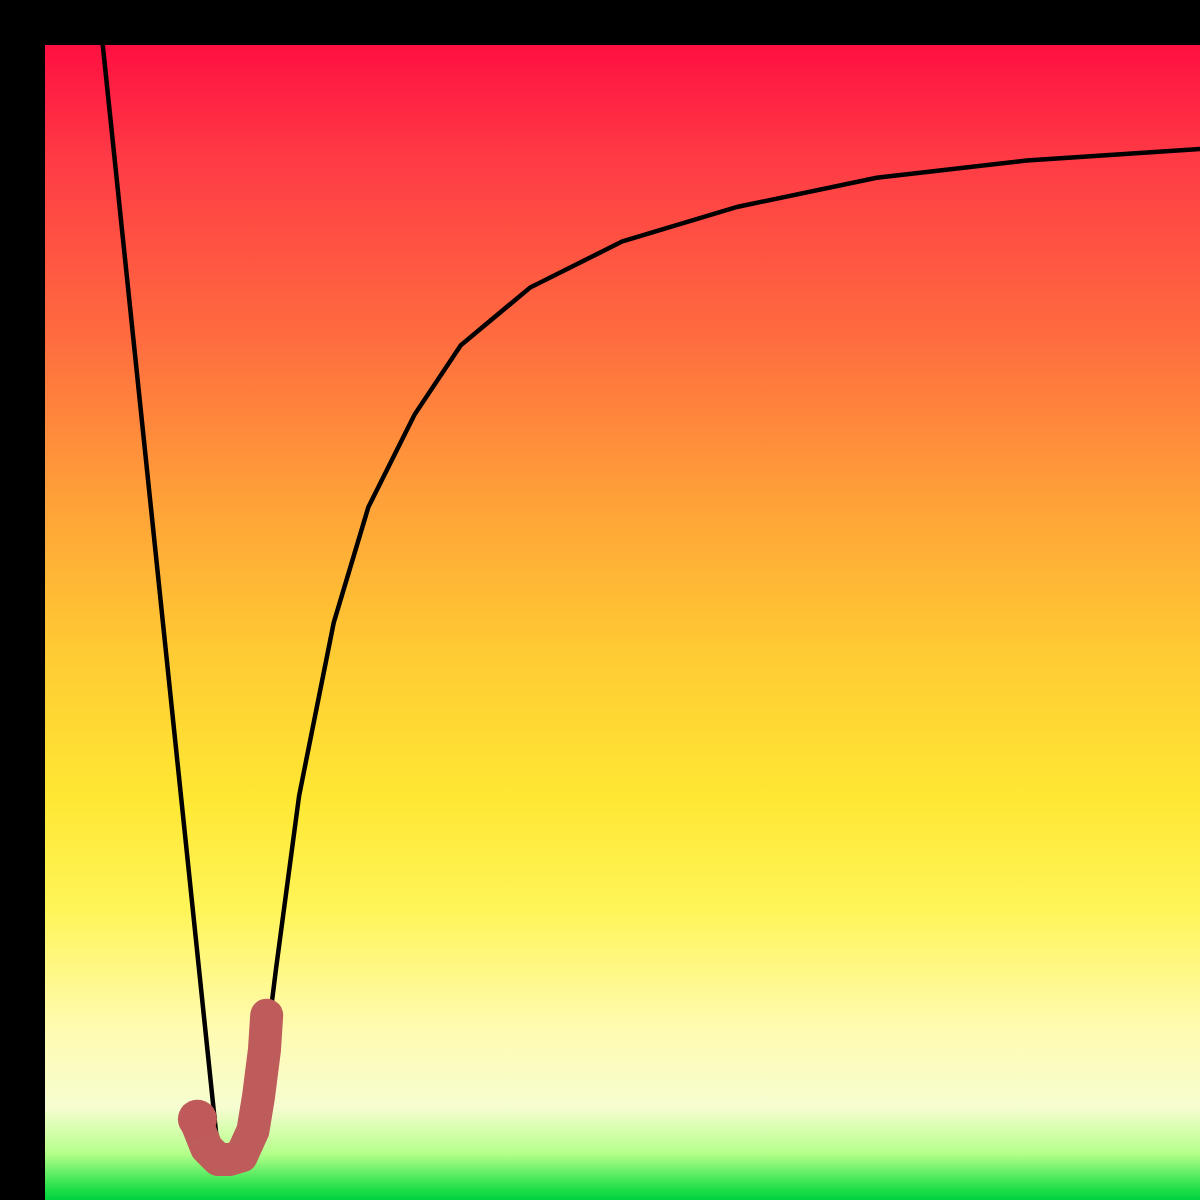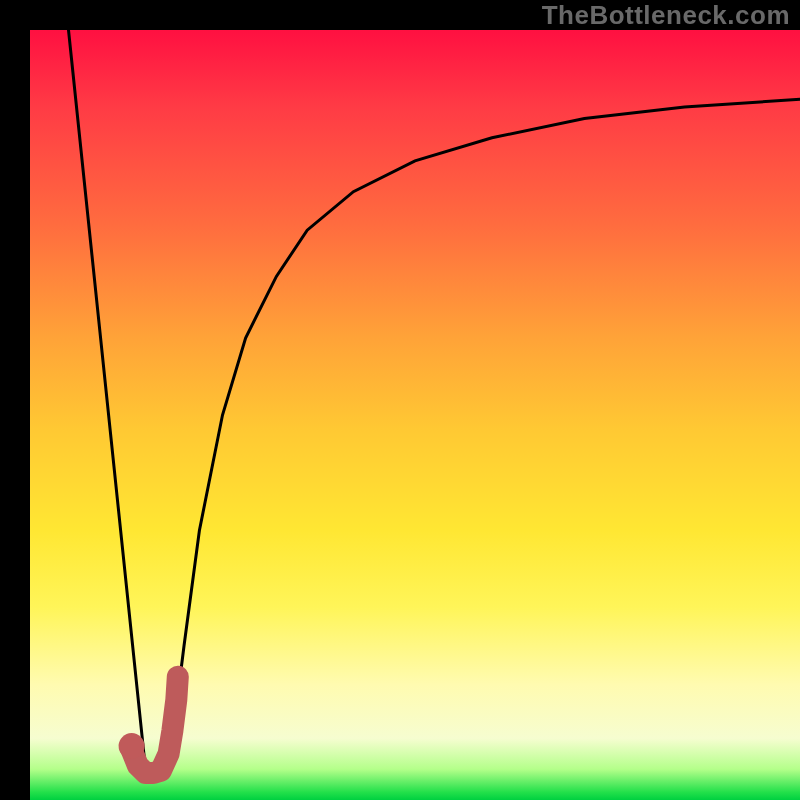--- a/index.html
+++ b/index.html
@@ -56,21 +56,20 @@
     left: 0;
     top: 0;
     width: 770px;
     height: 770px;
   }
 </style>
 </head>
 <body>
 
 <div class="frame">
-  <div class="watermark">TheBottleneck.com</div>
 
   <div class="plot-area">
     <svg class="curves" viewBox="0 0 770 770" preserveAspectRatio="none">
 
       <g id="series-lines" fill="none" stroke="#000" stroke-width="3" stroke-linecap="round">
           <path d="M38.5,0.0 L115.5,739.2"></path>
           <path d="M138.6,739.2 L154.0,616.0 L169.4,500.5 L192.5,385.0 L215.6,308.0 L246.4,246.4 L277.2,200.2 L323.4,161.7 L385.0,130.9 L462.0,107.8 L554.4,88.5 L654.5,77.0 L770.0,69.3"></path>
         </g>
 
       <g id="marker-group" fill="none" stroke="#be5b5b" stroke-width="22" stroke-linecap="round" stroke-linejoin="round">

